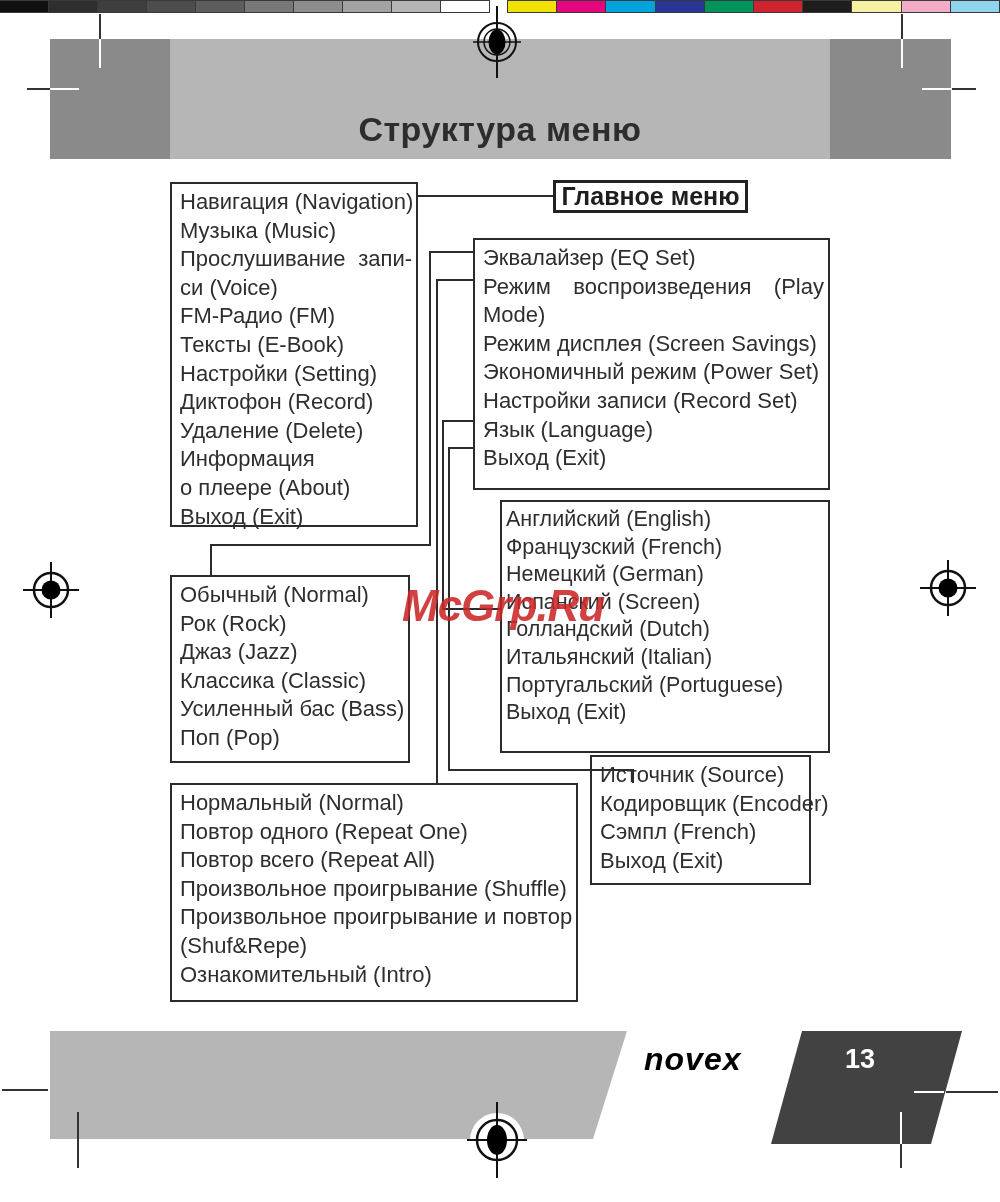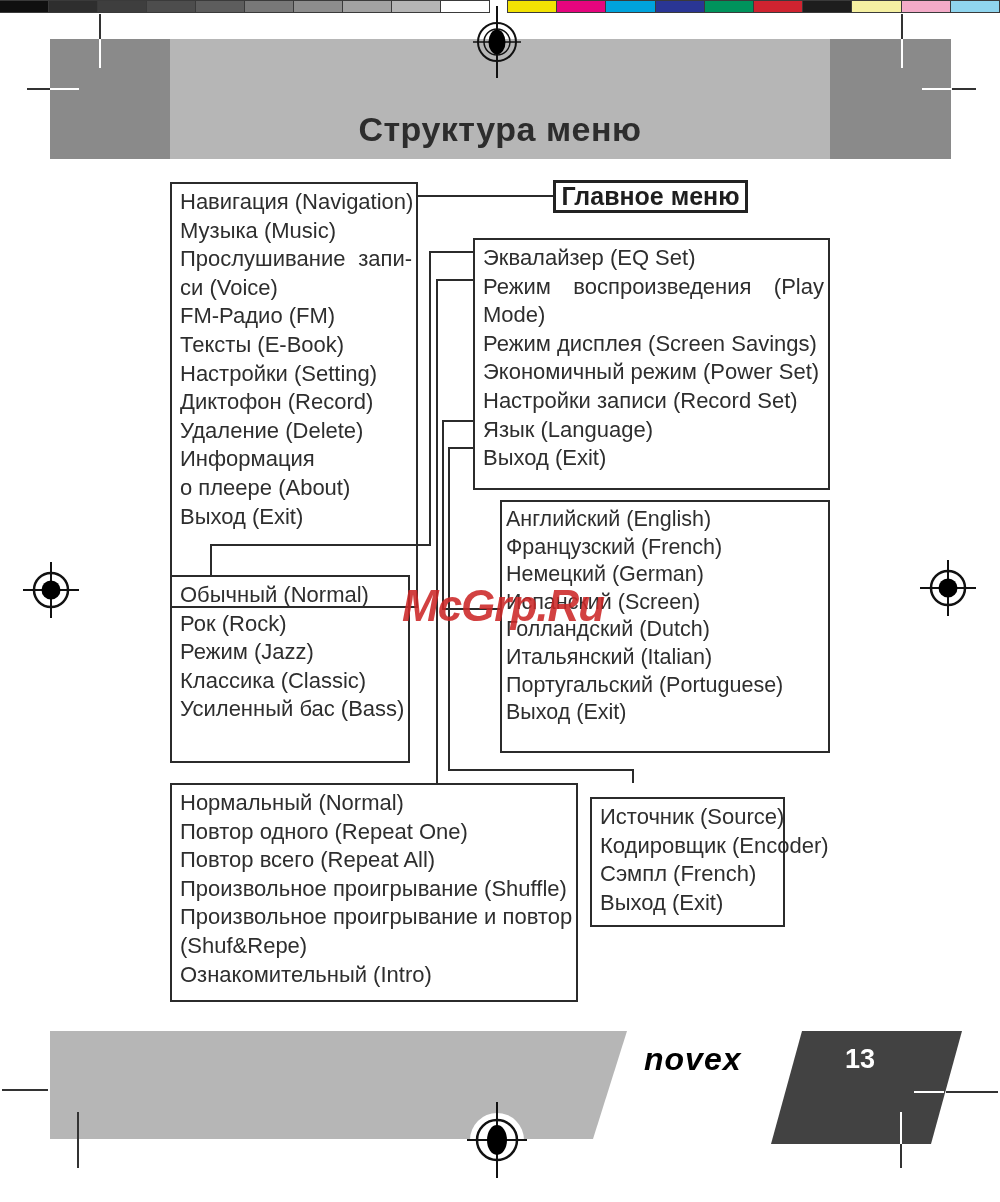--- a/index.html
+++ b/index.html
@@ -103,21 +103,21 @@
     <circle cx="38" cy="38" r="9.5" fill="#000"></circle>
   </svg>
   <svg class="regmark" style="left:453px;top:1096px;" width="88" height="88">
     <circle cx="44" cy="44" r="27" fill="#fff"></circle>
     <line x1="44" y1="6" x2="44" y2="82" stroke="#111" stroke-width="2"></line>
     <line x1="14" y1="44" x2="74" y2="44" stroke="#111" stroke-width="2"></line>
     <circle cx="44" cy="44" r="20" fill="none" stroke="#111" stroke-width="2.5"></circle>
     <ellipse cx="44" cy="44" rx="10" ry="15" fill="#000"></ellipse>
   </svg>
 
-  <div class="box" style="left:170px;top:182px;width:248px;height:426px;">
+  <div class="box" style="left:170px;top:182px;width:248px;height:345px;">
       <div class="line">Навигация (Navigation)</div>
       <div class="line">Музыка (Music)</div>
       <div class="line justify">
         <span>Прослушивание</span>
         <span>запи-</span>
       </div>
       <div class="line">си (Voice)</div>
       <div class="line">FM-Радио (FM)</div>
       <div class="line">Тексты (E-Book)</div>
       <div class="line">Настройки (Setting)</div>
@@ -143,23 +143,24 @@
       <div class="line">Режим дисплея (Screen Savings)</div>
       <div class="line">Экономичный режим (Power Set)</div>
       <div class="line">Настройки записи (Record Set)</div>
       <div class="line">Язык (Language)</div>
       <div class="line">Выход (Exit)</div>
     </div>
 
   <div class="box" style="left:170px;top:575px;width:240px;height:188px;">
       <div class="line">Обычный (Normal)</div>
       <div class="line">Рок (Rock)</div>
-      <div class="line">Режим (Jazz)</div>
+      <div class="line">Джаз (Jazz)</div>
       <div class="line">Классика (Classic)</div>
       <div class="line">Усиленный бас (Bass)</div>
+      <div class="line">Поп (Pop)</div>
     </div>
 
   <div class="box" style="left:500px;top:500px;width:330px;height:253px;font-size:21.5px;line-height:27.6px;padding-left:4px;">
       <div class="line">Английский (English)</div>
       <div class="line">Французский (French)</div>
       <div class="line">Немецкий (German)</div>
       <div class="line">Испанский (Screen)</div>
       <div class="line">Голландский (Dutch)</div>
       <div class="line">Итальянский (Italian)</div>
       <div class="line">Португальский (Portuguese)</div>
@@ -169,21 +170,21 @@
   <div class="box" style="left:170px;top:783px;width:408px;height:219px;">
       <div class="line">Нормальный (Normal)</div>
       <div class="line">Повтор одного (Repeat One)</div>
       <div class="line">Повтор всего  (Repeat All)</div>
       <div class="line">Произвольное проигрывание (Shuffle)</div>
       <div class="line">Произвольное проигрывание и повтор</div>
       <div class="line">(Shuf&amp;Repe)</div>
       <div class="line">Ознакомительный (Intro)</div>
     </div>
 
-  <div class="box" style="left:590px;top:797px;width:195px;height:130px;">
+  <div class="box" style="left:590px;top:755px;width:221px;height:130px;">
       <div class="line">Источник (Source)</div>
       <div class="line">Кодировщик (Encoder)</div>
       <div class="line">Сэмпл (French)</div>
       <div class="line">Выход (Exit)</div>
     </div>
 
   <div class="hline" style="left:418px;top:195px;width:135px;"></div>
 
   <div class="hline" style="left:429px;top:251px;width:44px;"></div>
   <div class="vline" style="left:429px;top:251px;height:295px;"></div>

